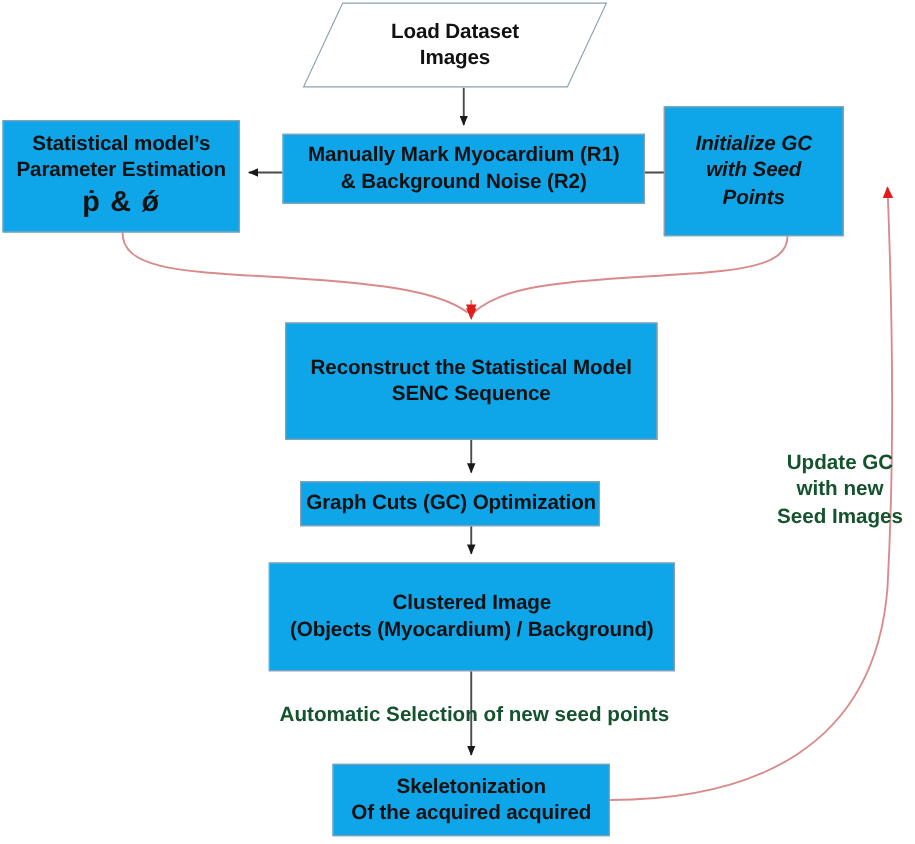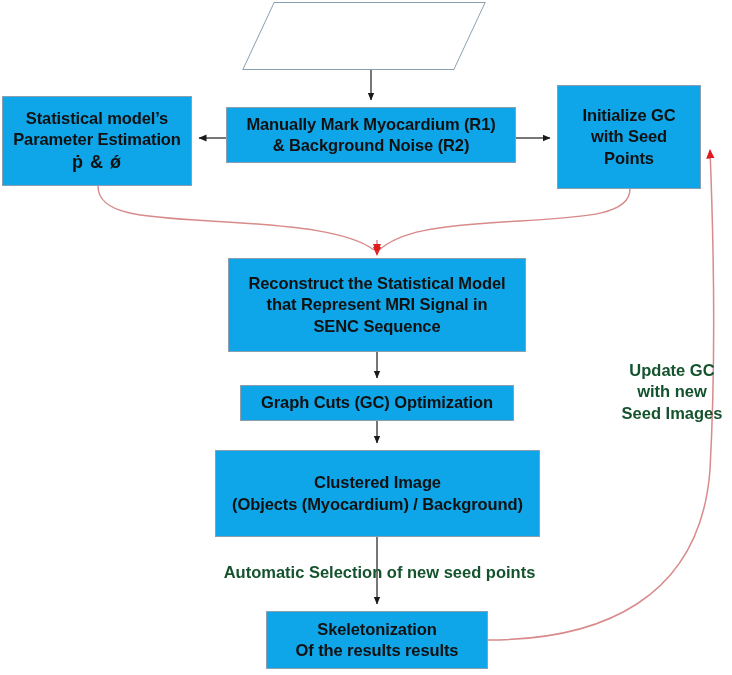--- a/index.html
+++ b/index.html
@@ -61,37 +61,38 @@
     border: 1.6px solid #8aa0b0;
     background: #ffffff;
     transform: skewX(-25deg);
     z-index: -1;
   }
   #node-params {
     left: 2px; top: 96px; width: 190px; height: 90px;
     font-size: 16.5px;
   }
   #node-params .sym {
-    font-size: 18px;
+    font-size: 23px;
     letter-spacing: 1px;
   }
   #node-mark {
     left: 226px; top: 107px; width: 290px; height: 56px;
     font-size: 16.5px;
   }
   #node-init {
-    left: 557px; top: 85px; width: 144px; height: 104px;
-    font-size: 16.5px;
+    left: 531px; top: 85px; width: 144px; height: 104px;
+    font-size: 16.5px;
+    font-style: italic;
   }
   #node-reconstruct {
     left: 228px; top: 258px; width: 298px; height: 94px;
     font-size: 16.5px;
   }
   #node-graphcuts {
-    left: 240px; top: 385px; width: 274px; height: 36px;
+    left: 240px; top: 385px; width: 240px; height: 36px;
     font-size: 16.5px;
   }
   #node-clustered {
     left: 215px; top: 450px; width: 325px; height: 87px;
     font-size: 16.5px;
   }
   #node-skeleton {
     left: 266px; top: 611px; width: 222px; height: 58px;
     font-size: 16.5px;
   }
@@ -147,20 +148,24 @@
 
     <path d="M377,421 L377,443" stroke="#4a4a4a" stroke-width="1.5" fill="none" marker-end="url(#arrowBlack)"></path>
 
     <path d="M377,537 L377,604" stroke="#4a4a4a" stroke-width="1.5" fill="none" marker-end="url(#arrowBlack)"></path>
 
     <path d="M488,640 C600,640 700,600 710,470 C716,360 714,250 710,150" stroke="#d98a8a" stroke-width="1.5" fill="none" marker-end="url(#arrowRed)"></path>
   </svg>
 
   <div class="node" id="node-load">
     <div class="para-shape"></div>
+    <div class="lines">
+      <div>Load Dataset</div>
+      <div>Images</div>
+    </div>
   </div>
 
   <div class="node" id="node-params">
     <div class="lines">
       <div>Statistical model’s</div>
       <div>Parameter Estimation</div>
       <div class="sym">ṗ &amp;  ǿ</div>
     </div>
   </div>
 
@@ -175,42 +180,41 @@
     <div class="lines">
       <div>Initialize GC</div>
       <div>with Seed</div>
       <div>Points</div>
     </div>
   </div>
 
   <div class="node" id="node-reconstruct">
     <div class="lines">
       <div>Reconstruct the Statistical Model</div>
-      <div>that Represent MRI Signal in</div>
       <div>SENC Sequence</div>
     </div>
   </div>
 
   <div class="node" id="node-graphcuts">
     <div class="lines">
       <div>Graph Cuts (GC) Optimization</div>
     </div>
   </div>
 
   <div class="node" id="node-clustered">
     <div class="lines">
       <div>Clustered Image</div>
       <div>(Objects (Myocardium) / Background)</div>
     </div>
   </div>
 
   <div class="node" id="node-skeleton">
     <div class="lines">
       <div>Skeletonization</div>
-      <div>Of the results results</div>
+      <div>Of the acquired acquired</div>
     </div>
   </div>
 
   <div class="free-label" id="label-auto">Automatic Selection of new seed points</div>
 
   <div class="free-label" id="label-update">
     <div>Update GC</div>
     <div>with new</div>
     <div>Seed Images</div>
   </div>

